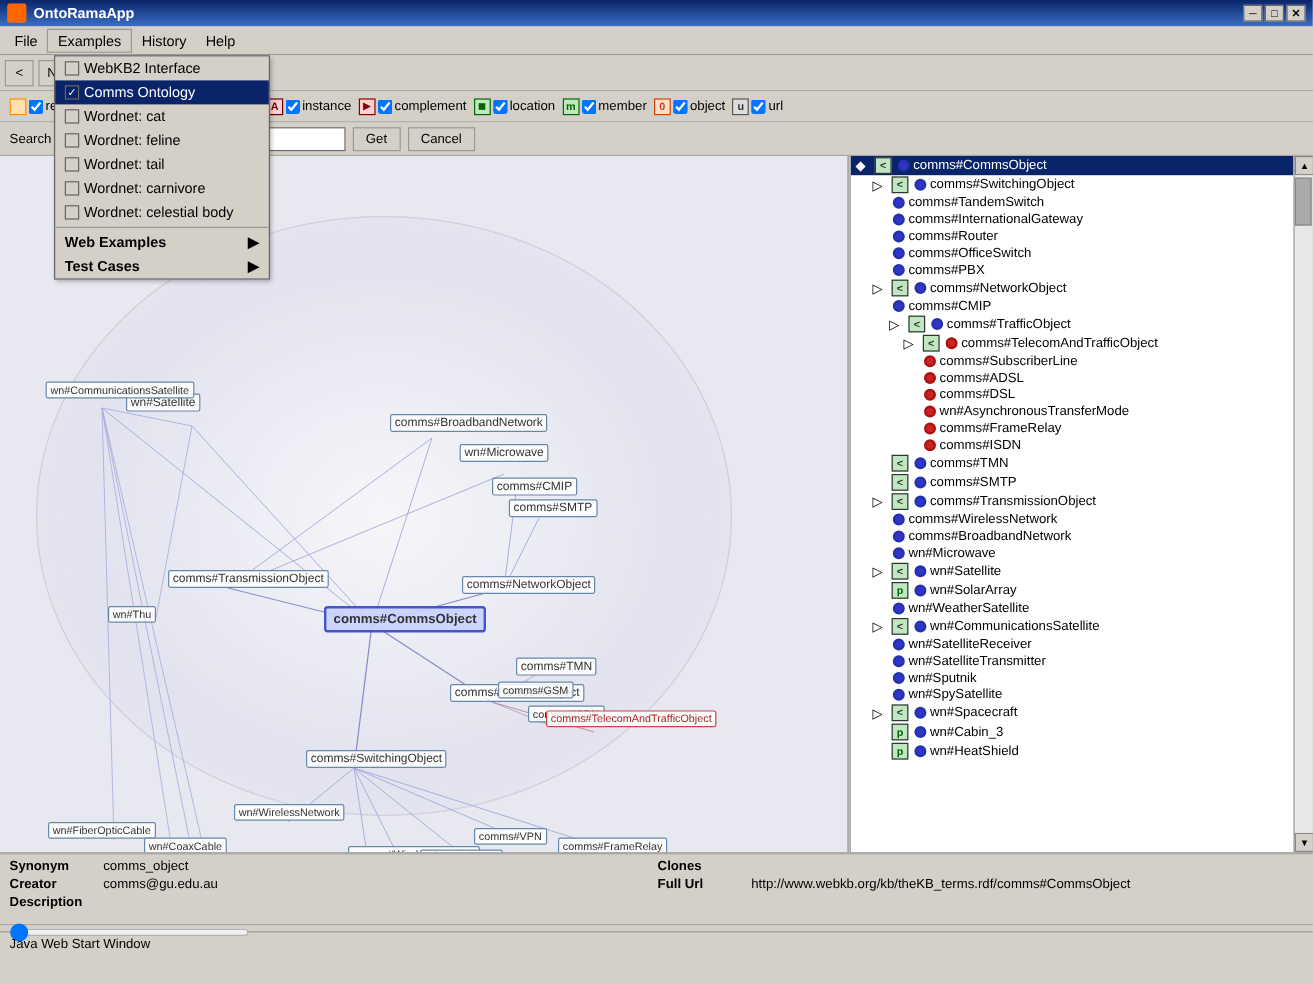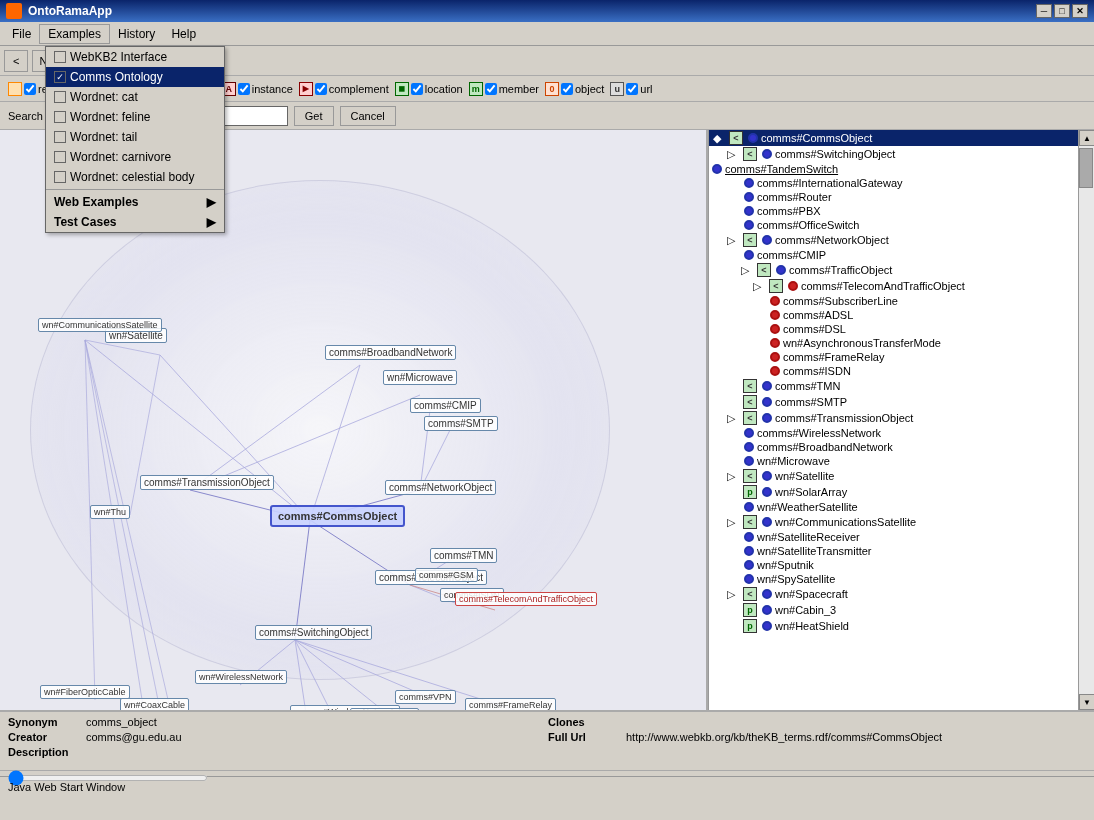--- a/index.html
+++ b/index.html
@@ -544,39 +544,39 @@
         <span class="tree-text" style="color:white;">comms#CommsObject</span>
       </div>
 
       <div class="tree-item" style="padding-left:18px;">
         <span style="width:14px;">▷</span>
         <span style="width:14px;height:14px;background:#c0e8c0;border:1px solid #333;display:inline-flex;align-items:center;justify-content:center;font-size:9px;font-weight:bold;color:#333;margin:0 2px;">&lt;</span>
         <span style="width:10px;height:10px;border-radius:50%;background:#3333cc;border:2px solid #2233aa;display:inline-block;margin:0 3px;flex-shrink:0;"></span>
         <span class="tree-text">comms#SwitchingObject</span>
       </div>
 
-      <div class="tree-item" style="text-decoration:underline;">
+      <div class="tree-item" style="padding-left:32px;">
         <span style="width:10px;height:10px;border-radius:50%;background:#3333cc;border:2px solid #2233aa;display:inline-block;margin:0 3px;flex-shrink:0;"></span>
         <span class="tree-text">comms#TandemSwitch</span>
       </div>
       <div class="tree-item" style="padding-left:32px;">
         <span style="width:10px;height:10px;border-radius:50%;background:#3333cc;border:2px solid #2233aa;display:inline-block;margin:0 3px;flex-shrink:0;"></span>
         <span class="tree-text">comms#InternationalGateway</span>
       </div>
       <div class="tree-item" style="padding-left:32px;">
         <span style="width:10px;height:10px;border-radius:50%;background:#3333cc;border:2px solid #2233aa;display:inline-block;margin:0 3px;flex-shrink:0;"></span>
         <span class="tree-text">comms#Router</span>
       </div>
       <div class="tree-item" style="padding-left:32px;">
         <span style="width:10px;height:10px;border-radius:50%;background:#3333cc;border:2px solid #2233aa;display:inline-block;margin:0 3px;flex-shrink:0;"></span>
+        <span class="tree-text">comms#OfficeSwitch</span>
+      </div>
+      <div class="tree-item" style="padding-left:32px;">
+        <span style="width:10px;height:10px;border-radius:50%;background:#3333cc;border:2px solid #2233aa;display:inline-block;margin:0 3px;flex-shrink:0;"></span>
         <span class="tree-text">comms#PBX</span>
-      </div>
-      <div class="tree-item" style="padding-left:32px;">
-        <span style="width:10px;height:10px;border-radius:50%;background:#3333cc;border:2px solid #2233aa;display:inline-block;margin:0 3px;flex-shrink:0;"></span>
-        <span class="tree-text">comms#OfficeSwitch</span>
       </div>
 
       <div class="tree-item" style="padding-left:18px;">
         <span style="width:14px;">▷</span>
         <span style="width:14px;height:14px;background:#c0e8c0;border:1px solid #333;display:inline-flex;align-items:center;justify-content:center;font-size:9px;font-weight:bold;color:#333;margin:0 2px;">&lt;</span>
         <span style="width:10px;height:10px;border-radius:50%;background:#3333cc;border:2px solid #2233aa;display:inline-block;margin:0 3px;flex-shrink:0;"></span>
         <span class="tree-text">comms#NetworkObject</span>
       </div>
       <div class="tree-item" style="padding-left:32px;">
         <span style="width:10px;height:10px;border-radius:50%;background:#3333cc;border:2px solid #2233aa;display:inline-block;margin:0 3px;flex-shrink:0;"></span>

